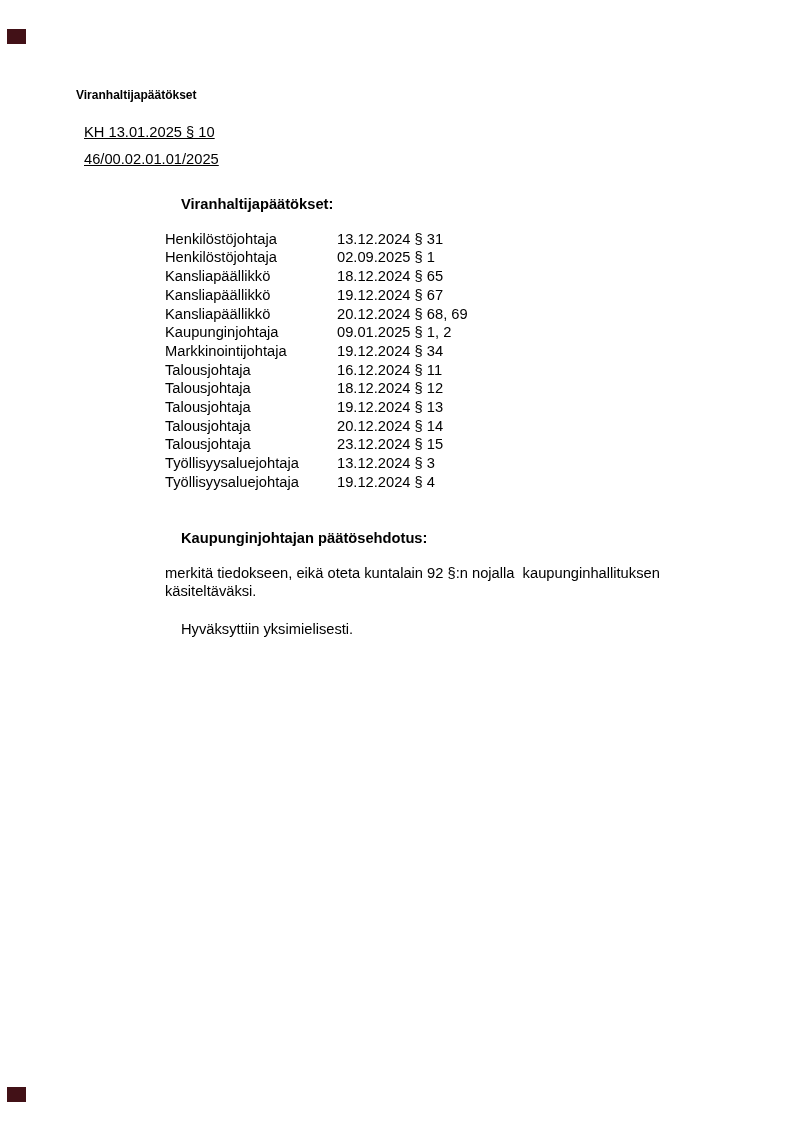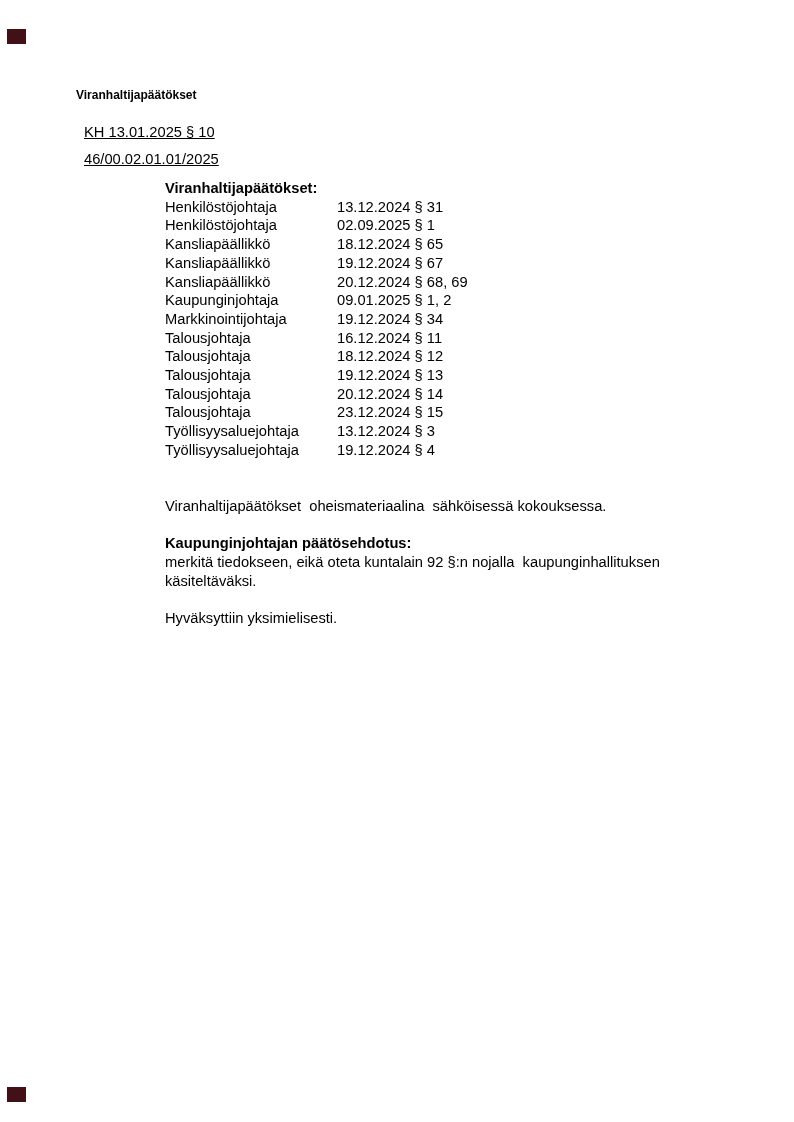--- a/index.html
+++ b/index.html
@@ -50,21 +50,21 @@
   .rows { margin: 0 0 37.4px 0; }
   .row { display: flex; }
   .row .role {
     width: 172px;
     flex: none;
   }
   .para {
     margin: 0 0 18.7px 0;
     white-space: pre-wrap;
   }
-  .no-gap { margin: 0; }
+  .no-gap { margin: 16px; }
   .pre { white-space: pre-wrap; }
 </style>
 </head>
 <body>
 
 <div class="page" style="background: rgb(255, 255, 255); color: rgb(0, 0, 0);">
 
   <div class="corner-mark top" style="background: rgb(66, 17, 23);"></div>
   <div class="corner-mark bottom" style="background: rgb(66, 17, 23);"></div>
 
@@ -145,21 +145,20 @@
           <span class="role">Työllisyysaluejohtaja</span>
           <span class="date">13.12.2024 § 3</span>
         </div>
 
         <div class="row">
           <span class="role">Työllisyysaluejohtaja</span>
           <span class="date">19.12.2024 § 4</span>
         </div>
       </div>
 
-    <p class="para">Viranhaltijapäätökset  oheismateriaalina  sähköisessä kokouksessa.</p>
 
     <div class="bold no-gap">Kaupunginjohtajan päätösehdotus:</div>
 
     <p class="para pre">merkitä tiedokseen, eikä oteta kuntalain 92 §:n nojalla  kaupunginhallituksen
 käsiteltäväksi.</p>
 
     <p class="para no-gap">Hyväksyttiin yksimielisesti.</p>
 
   </div>
 

